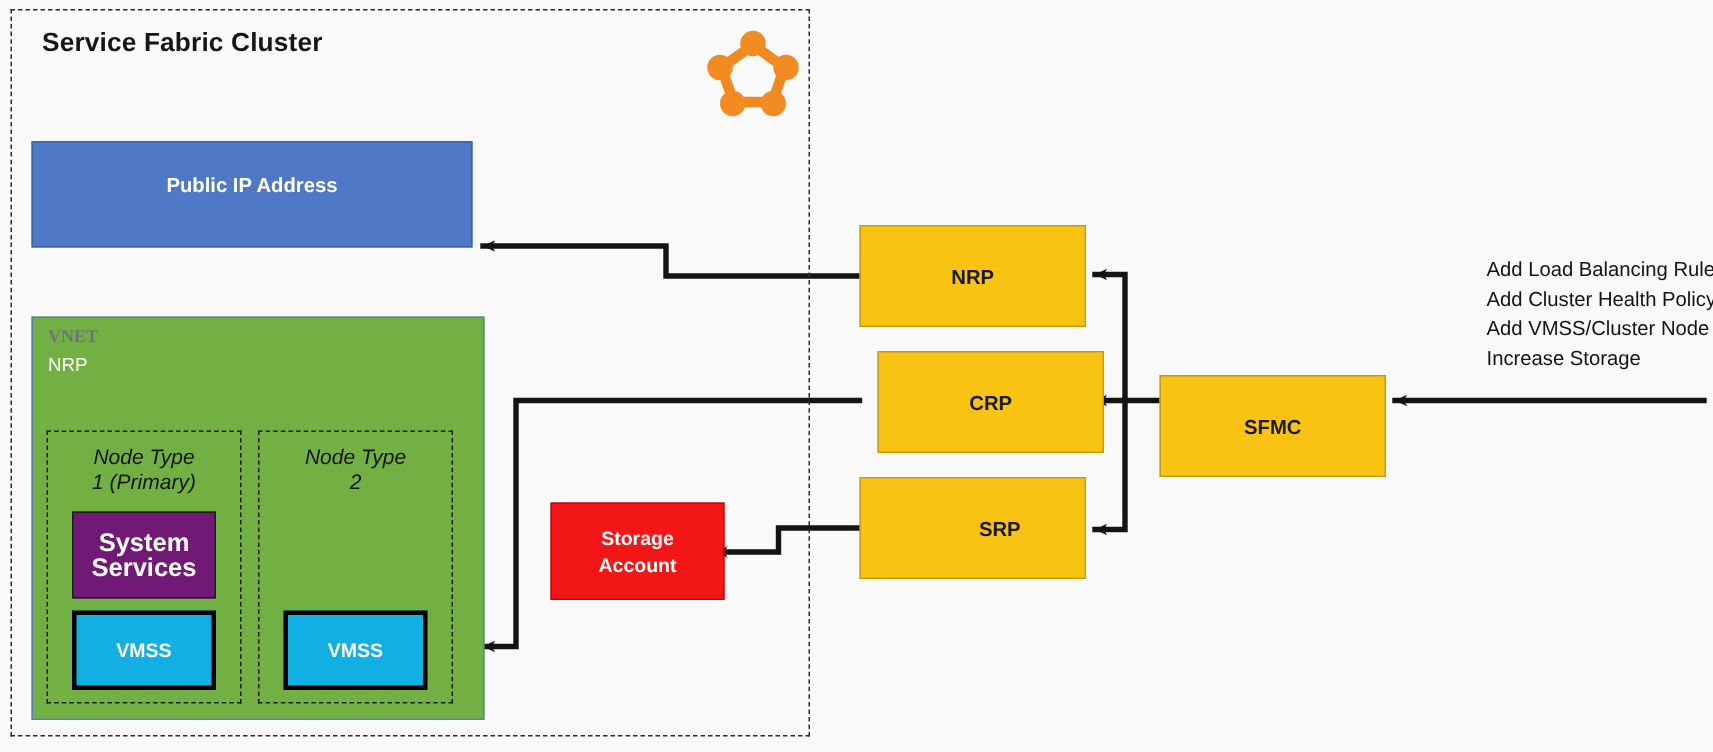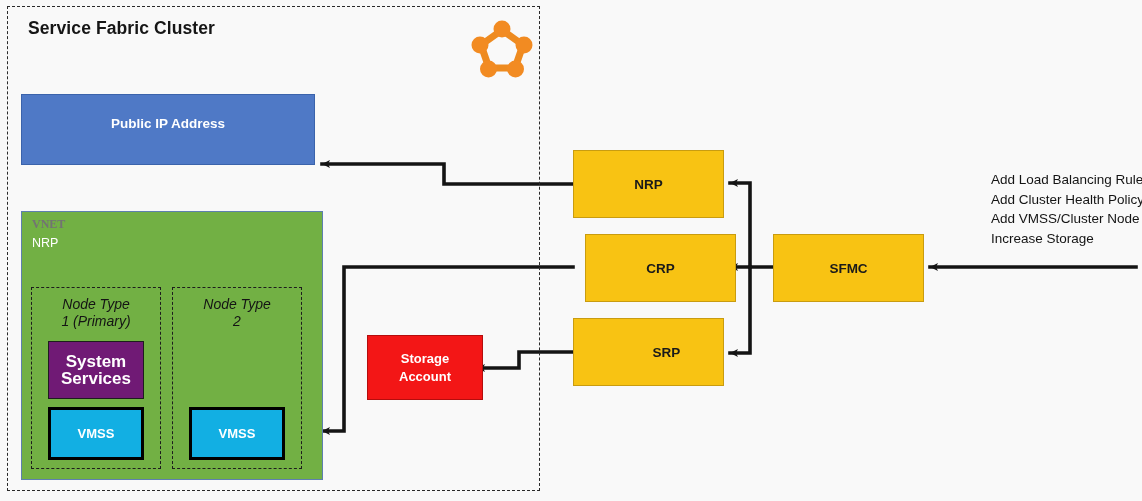--- a/index.html
+++ b/index.html
@@ -44,21 +44,21 @@
   .vmss1{left:48px;top:407px;width:96px;height:53px;}
   .vmss2{left:189px;top:407px;width:96px;height:53px;}
 
   
   .ybox{background:#F8C313;border:1px solid #c99c10;
       display:flex;align-items:center;justify-content:center;
       color:#1a1a1a;font-weight:bold;font-size:13.5px;}
   .nrp{left:573px;top:150px;width:151px;height:68px;}
   .crp{left:573px;top:234px;width:151px;height:68px;margin-left:12px;}
   .srp{left:573px;top:318px;width:151px;height:68px;padding-left:36px;}
-  .sfmc{left:773px;top:234px;width:151px;height:68px;}
+  .sfmc{left:773px;top:250px;width:151px;height:68px;}
 
   
   .storage{left:367px;top:335px;width:116px;height:65px;background:#F31616;
       border:1px solid #b50d0d;color:#ffffff;font-weight:bold;font-size:13px;
       display:flex;align-items:center;justify-content:center;text-align:center;line-height:18px;}
 
   
   .actions{left:951px;top:170px;width:190px;font-size:13.5px;line-height:19.6px;color:#141414;}
   .actions div{white-space:nowrap;margin-left:40px;}
 

